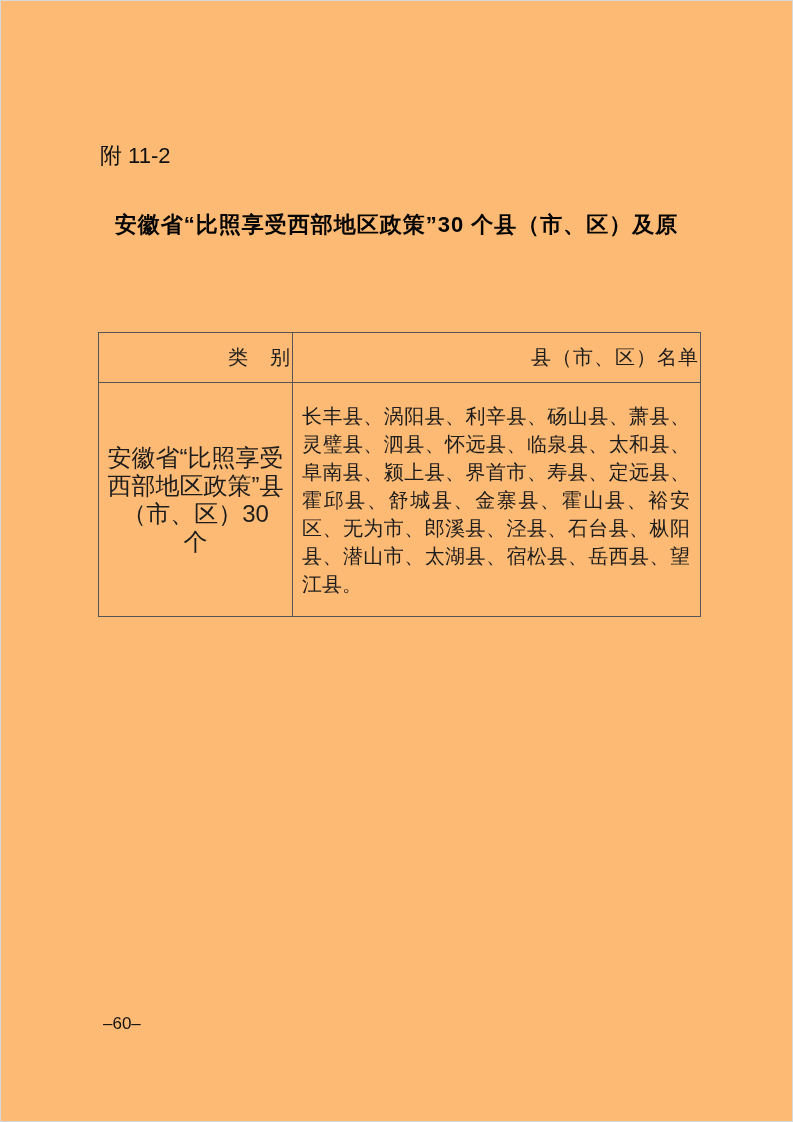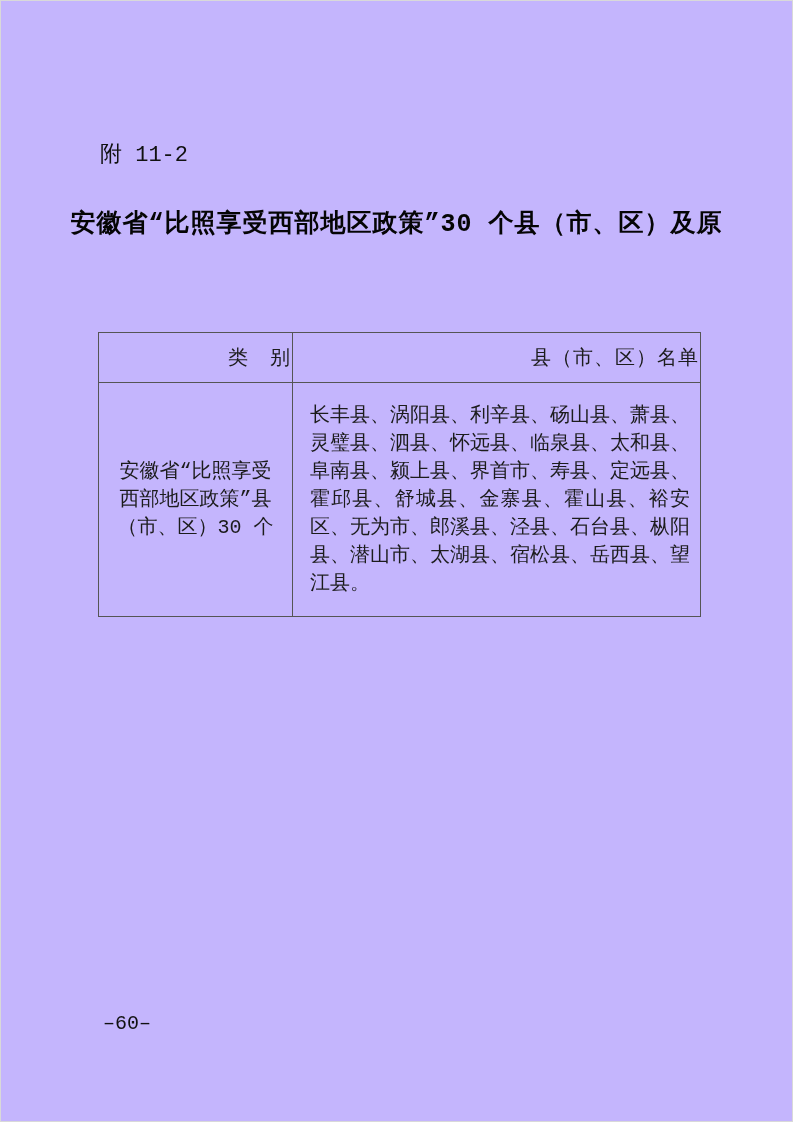--- a/index.html
+++ b/index.html
@@ -4,43 +4,43 @@
 <style>
   html, body {
     margin: 0;
     padding: 0;
     background: #ffffff;
   }
   .page {
     position: relative;
     width: 793px;
     height: 1122px;
-    background: #c4b5fd;
+    background: #fdba74;
     box-sizing: border-box;
     border: 1px solid #d9d9d9;
     overflow: hidden;
-    font-family: Liberation Mono, monospace;
+    font-family: Liberation Sans, sans-serif;
     color: #1c1c1c;
   }
   .attach-label {
     position: absolute;
     left: 99px;
     top: 140px;
     font-size: 22px;
     line-height: 30px;
     color: #111;
   }
   .doc-title {
     position: absolute;
     left: 40px;
     right: 40px;
     top: 204px;
     text-align: center;
     font-weight: bold;
-    font-size: 25px;
+    font-size: 22px;
     line-height: 40px;
     letter-spacing: 1px;
     color: #050505;
   }
   table.counties {
     position: absolute;
     left: 97px;
     top: 331px;
     width: 603px;
     border-collapse: collapse;
@@ -60,38 +60,38 @@
   table.counties th {
     font-weight: normal;
     font-size: 20px;
     text-align: right;
     vertical-align: middle;
     letter-spacing: 1px;
   }
   td.category-cell {
     text-align: center;
     vertical-align: middle;
-    font-size: 20px;
+    font-size: 24px;
     line-height: 28px;
     white-space: pre-line;
     padding: 0 8px;
   }
   td.list-cell {
     font-size: 20px;
     line-height: 28px;
     vertical-align: middle;
     text-align: justify;
     text-justify: inter-character;
-    padding: 12px 10px 12px 17px;
+    padding: 12px 10px 12px 9px;
   }
   .page-number {
     position: absolute;
     left: 102px;
     top: 1010px;
-    font-size: 20px;
+    font-size: 17px;
     line-height: 26px;
     color: #111;
   }
 </style>
 </head>
 <body>
 
 <div class="page">
 
   <div class="attach-label">附 11-2</div>

